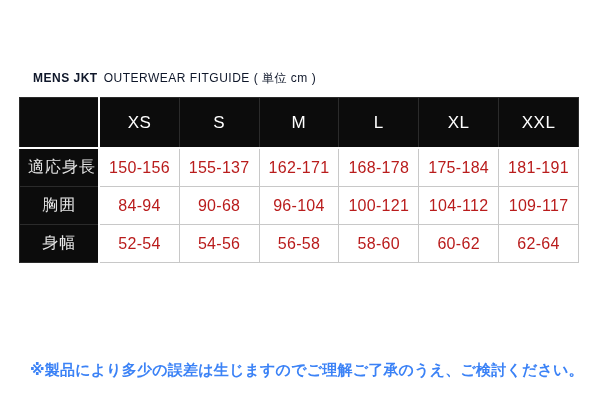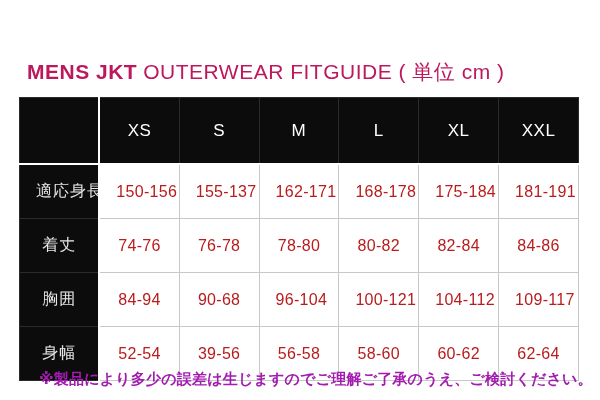--- a/index.html
+++ b/index.html
@@ -15,45 +15,45 @@
     height: 400px;
     overflow: hidden;
     background: #ffffff;
     font-family: "Liberation Sans", "DejaVu Sans", sans-serif;
     color: #1a1a1a;
   }
   .title {
     position: absolute;
     left: 26px;
     top: 58px;
-    margin: 1px;
-    font-size: 21px;
+    margin: 7px;
+    font-size: 12px;
     line-height: 26px;
     font-weight: 400;
     letter-spacing: 0.5px;
-    color: #be185d;
+    color: #0f172a;
     white-space: nowrap;
   }
   .title .brand {
     font-weight: 700;
     margin-right: 6px;
   }
   table.size-table {
     position: absolute;
     left: 19px;
     top: 97px;
     width: 560px;
     border-collapse: collapse;
     table-layout: fixed;
   }
   .size-table th, .size-table td {
     border: 1px solid #c8c8c8;
     text-align: center;
     vertical-align: middle;
-    padding: 16px;
+    padding: 8px;
     white-space: nowrap;
     overflow: hidden;
   }
   .size-table thead th {
     background: #0c0c0c;
     color: #ffffff;
     height: 33px;
     font-size: 17px;
     font-weight: 400;
     letter-spacing: 0.5px;
@@ -78,25 +78,25 @@
   .size-table tbody td {
     background: #ffffff;
     color: #b91c1c;
     font-size: 16px;
     letter-spacing: 0.3px;
   }
   .note {
     position: absolute;
     left: 26px;
     top: 356px;
-    margin: 13px;
+    margin: 4px;
     font-size: 15px;
     line-height: 20px;
     font-weight: 700;
-    color: #a21caf;
+    color: #3b82f6;
     letter-spacing: 0.2px;
     white-space: nowrap;
   }
 </style>
 </head>
 <body>
 
 <div class="page">
 
   <h1 class="title"><span class="brand">MENS JKT</span><span class="subtitle">OUTERWEAR FITGUIDE ( 単位 cm )</span></h1>
@@ -117,41 +117,32 @@
       <tr>
         <th class="rowlabel">適応身長</th>
         <td>150-156</td>
         <td>155-137</td>
         <td>162-171</td>
         <td>168-178</td>
         <td>175-184</td>
         <td>181-191</td>
       </tr>
       <tr>
-        <th class="rowlabel">着丈</th>
-        <td>74-76</td>
-        <td>76-78</td>
-        <td>78-80</td>
-        <td>80-82</td>
-        <td>82-84</td>
-        <td>84-86</td>
-      </tr>
-      <tr>
         <th class="rowlabel">胸囲</th>
         <td>84-94</td>
         <td>90-68</td>
         <td>96-104</td>
         <td>100-121</td>
         <td>104-112</td>
         <td>109-117</td>
       </tr>
       <tr>
         <th class="rowlabel">身幅</th>
         <td>52-54</td>
-        <td>39-56</td>
+        <td>54-56</td>
         <td>56-58</td>
         <td>58-60</td>
         <td>60-62</td>
         <td>62-64</td>
       </tr>
     </tbody>
   </table>
 
   <p class="note">※製品により多少の誤差は生じますのでご理解ご了承のうえ、ご検討ください。</p>
 

